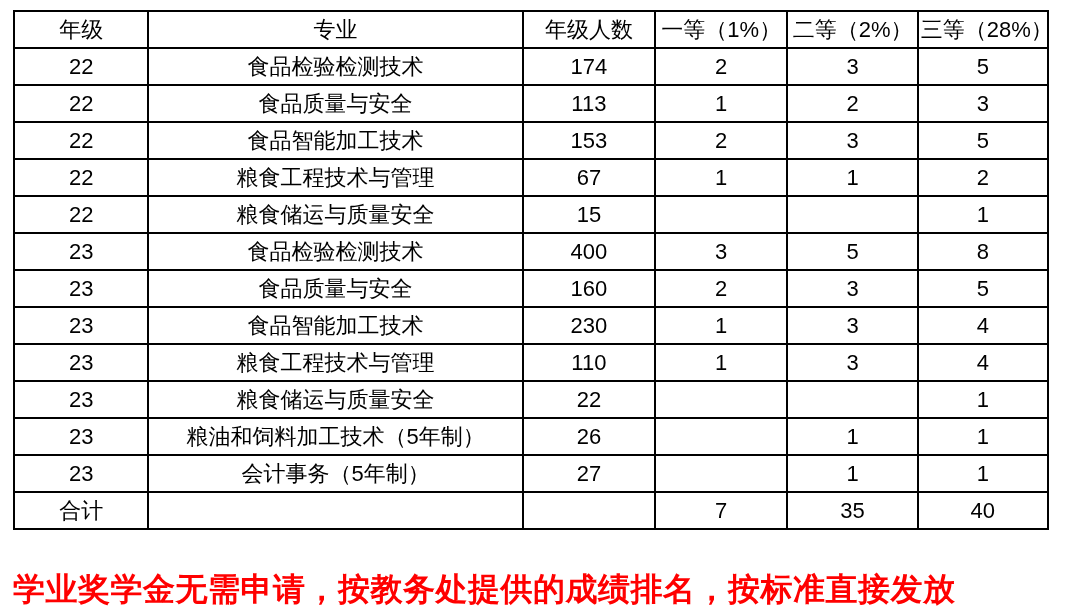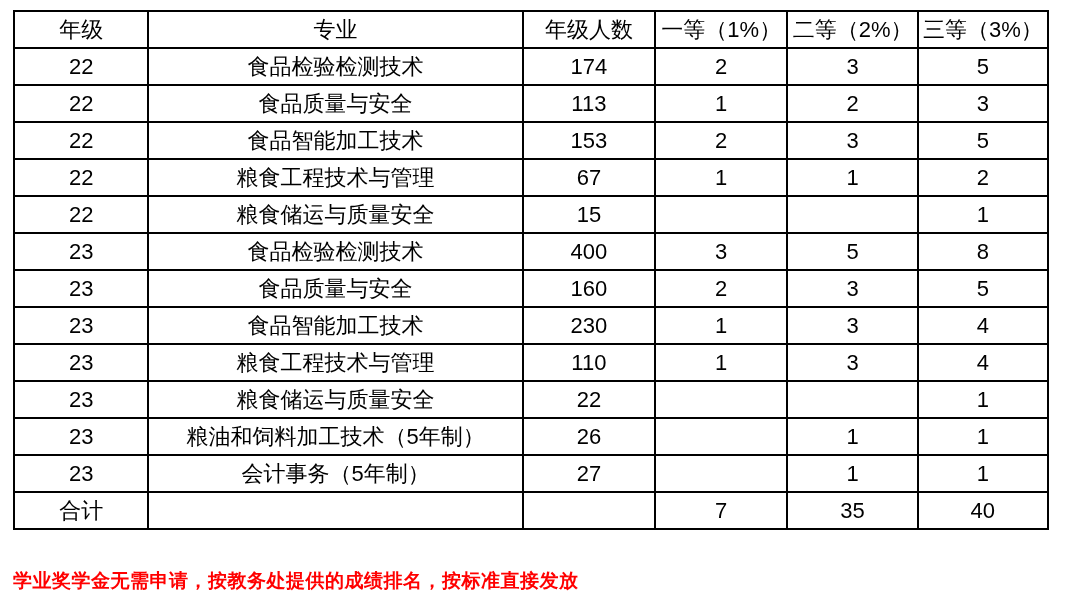--- a/index.html
+++ b/index.html
@@ -37,21 +37,21 @@
     white-space: nowrap;
   }
   .col-grade  { width: 13.0%; }
   .col-major  { width: 36.2%; }
   .col-size   { width: 12.8%; }
   .col-first  { width: 12.8%; }
   .col-second { width: 12.6%; }
   .col-third  { width: 12.6%; }
   .footnote {
     margin: 38px 0 0 13px;
-    font-size: 19px;
+    font-size: 32px;
     font-weight: 700;
     color: #ff0000;
     letter-spacing: 0.5px;
     white-space: nowrap;
   }
 </style>
 </head>
 <body>
 
 <div class="page">
@@ -65,21 +65,21 @@
       <col class="col-second">
       <col class="col-third">
     </colgroup>
     <thead>
       <tr>
         <th>年级</th>
         <th>专业</th>
         <th>年级人数</th>
         <th>一等（1%）</th>
         <th>二等（2%）</th>
-        <th>三等（3%）</th>
+        <th>三等（28%）</th>
       </tr>
     </thead>
     <tbody id="rows">
         <tr>
           <td>22</td>
           <td>食品检验检测技术</td>
           <td>174</td>
           <td>2</td>
           <td>3</td>
           <td>5</td>

